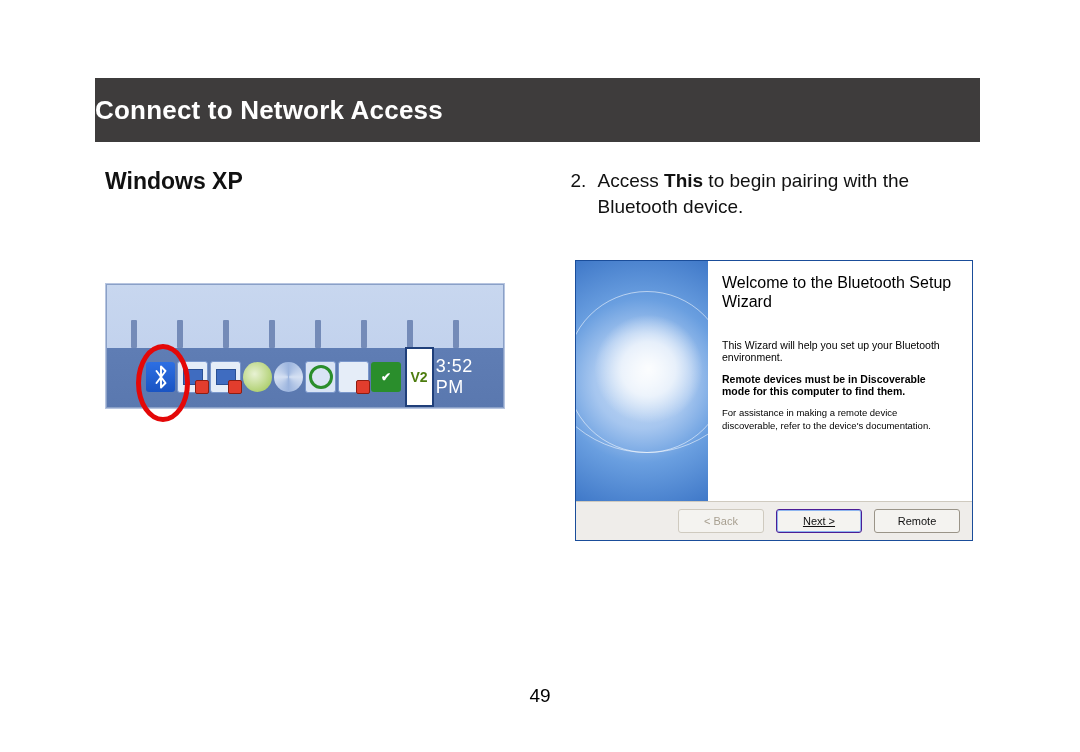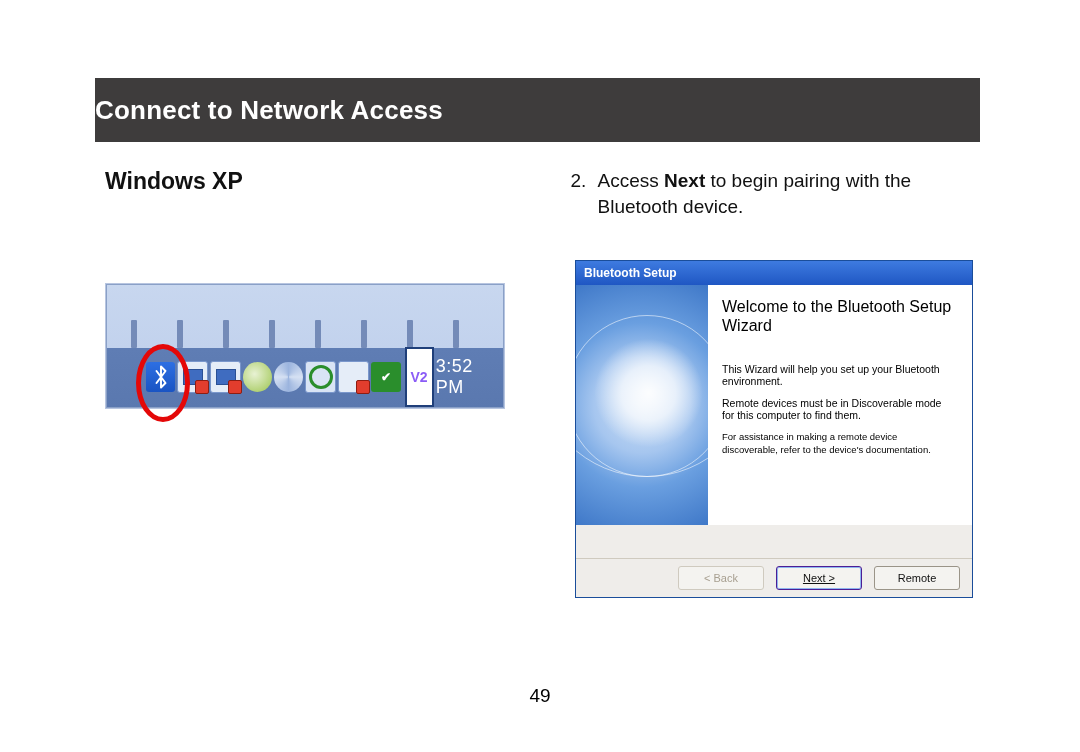--- a/index.html
+++ b/index.html
@@ -101,21 +101,21 @@
   .mon-icon { background: #e5edf8; border: 1px solid #7a97cc; }
   .mon-icon::after { content:""; position:absolute; right:-2px; bottom:-2px; width:12px; height:12px; background:#e23d2d; border:1px solid #8d1d12; border-radius:2px; transform: rotate(0deg);}
   .mon-icon .screen { width:18px; height:14px; background:#3f6cc0; border:1px solid #2a5095; }
   .globe-icon { background: radial-gradient(circle at 40% 40%, #e8f2d4, #9cc44e); border-radius:50%; width:30px; height:30px; }
   .disc-icon { width:30px; height:30px; border-radius:50%; background: conic-gradient(#9bb4de, #d6e1f3, #9bb4de, #d6e1f3, #9bb4de); }
   .kas-icon { background:#d9e4f5; border:1px solid #7a97cc; }
   .kas-icon::before { content:""; width:18px; height:18px; border:3px solid #2a8e2c; border-radius:50%;}
   .net-icon { background:#e5edf8; border:1px solid #7a97cc; }
   .net-icon::after { content:""; position:absolute; right:-2px; bottom:-2px; width:12px; height:12px; background:#e23d2d; border:1px solid #8d1d12; border-radius:2px;}
   .av-icon { background:#2a8e2c; color:#fff; font-size:12px; font-weight:700; display:flex; align-items:center; justify-content:center;}
-  .vnc-box { height:24px; padding:16px 4px; background:#fff; border:2px solid #1f3f7a; font-size:14px; font-weight:700; color:#8b5cf6; display:flex; align-items:center; margin-left:2px;}
+  .vnc-box { height:24px; padding:16px 4px; background:#fff; border:2px solid #1f3f7a; font-size:14px; font-weight:700; color:#4d7c0f; display:flex; align-items:center; margin-left:2px;}
   .clock {
     margin-left: 0;
     color: #ffffff;
     font-size: 18px;
     letter-spacing: 0.5px;
     font-weight: 500;
   }
   .red-circle {
     position: absolute;
     left: 30px;
@@ -175,32 +175,31 @@
     font-size: 10.5px;
     color: #000;
   }
   .wiz-content .wtitle {
     font-family: Liberation Sans, sans-serif;
     font-size: 16px;
     line-height: 1.2;
     margin: 0 0 28px 0;
   }
   .wiz-content .wline { margin: 0 8px 10px 0; }
-  .wiz-content .wbold { font-weight: 400; }
+  .wiz-content .wbold { font-weight: 700; }
   .wiz-content .wsmall { font-size: 9.5px; line-height: 1.3; }
   .wiz-footer {
     border-top: 1px solid #cfcabf;
     background: #efedea;
     height: 38px;
     display: flex;
     align-items: center;
     justify-content: flex-end;
     gap: 12px;
     padding: 0 12px;
-    margin-top: 33px;
   }
   .wiz-btn {
     min-width: 64px;
     height: 22px;
     font-size: 11px;
     background: #f4f3f0;
     border: 1px solid #9a9488;
     border-radius: 3px;
     display: inline-flex;
     align-items: center;
@@ -264,28 +263,27 @@
           <div class="vnc-box">V2</div>
           <div class="clock">3:52 PM</div>
         </div>
         <div class="red-circle"></div>
       </div>
     </div>
 
     <div class="col">
       <ol class="steps" start="2">
         <li>
-          <span>Access </span><strong>Next</strong><span> to begin pairing with the Bluetooth device.</span>
+          <span>Access </span><strong>This</strong><span> to begin pairing with the Bluetooth device.</span>
         </li>
       </ol>
     </div>
   </div>
 
   <div class="wizard">
-    <div class="wiz-titlebar">Bluetooth Setup</div>
     <div class="wiz-body">
       <div class="wiz-art"></div>
       <div class="wiz-content">
         <p class="wtitle">Welcome to the Bluetooth Setup Wizard</p>
         <p class="wline">This Wizard will help you set up your Bluetooth environment.</p>
         <p class="wline wbold">Remote devices must be in Discoverable mode for this computer to find them.</p>
         <p class="wline wsmall">For assistance in making a remote device discoverable, refer to the device's documentation.</p>
       </div>
     </div>
     <div class="wiz-footer">

